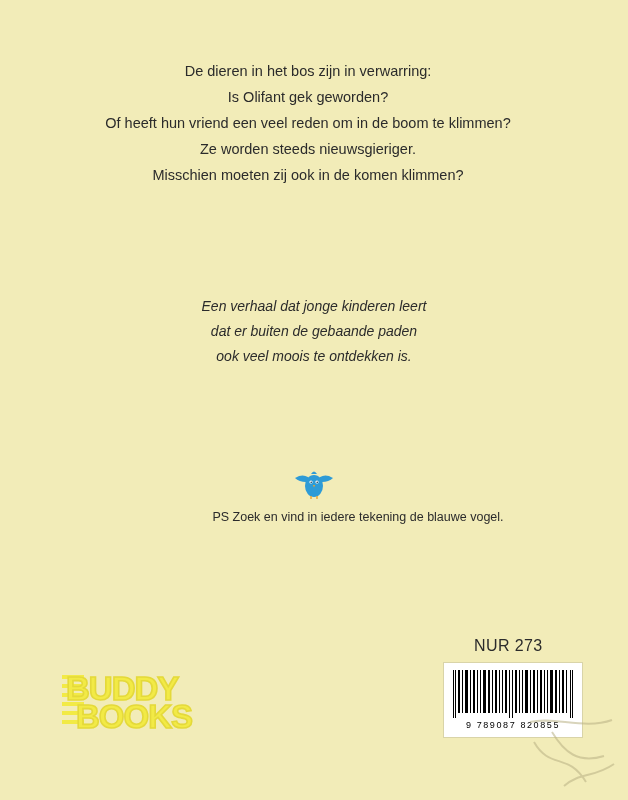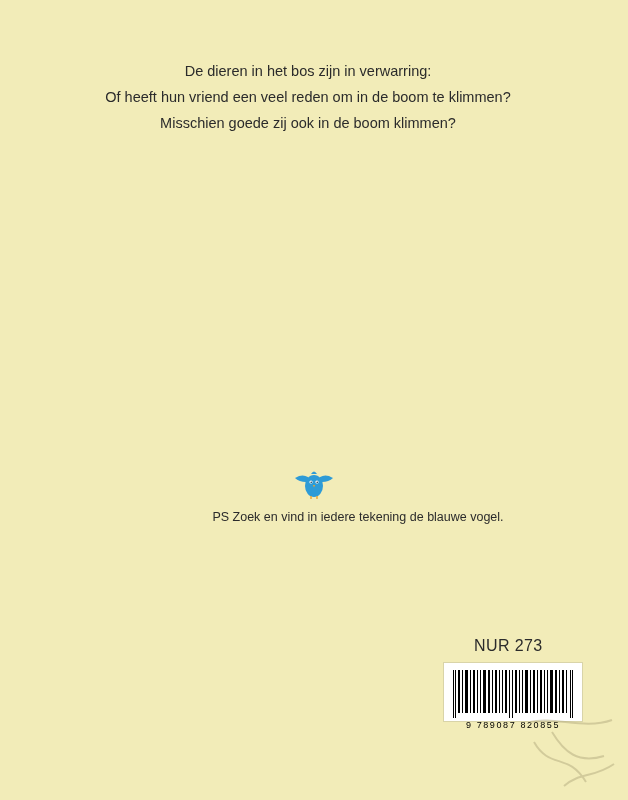--- a/index.html
+++ b/index.html
@@ -88,21 +88,21 @@
     font-size: 16px;
     letter-spacing: 0.4px;
   }
 
   
   .barcode-box {
     position: absolute;
     left: 443px;
     top: 662px;
     width: 140px;
-    height: 60px;
+    height: 76px;
     background: #ffffff;
     border: 1px solid #d9d4a8;
     box-sizing: border-box;
     padding: 7px 8px 3px 8px;
   }
   .barcode-bars {
     width: 124px;
     height: 48px;
     display: block;
   }
@@ -159,24 +159,31 @@
     opacity: 0.55;
   }
 </style>
 </head>
 <body>
 
 <div class="page">
 
   <div class="blurb">
     <span class="line">De dieren in het bos zijn in verwarring:</span>
+    <span class="line">Is Olifant gek geworden?</span>
     <span class="line">Of heeft hun vriend een veel reden om in de boom te klimmen?</span>
-    <span class="line">Misschien goede zij ook in de boom klimmen?</span>
-  </div>
-
+    <span class="line">Ze worden steeds nieuwsgieriger.</span>
+    <span class="line">Misschien moeten zij ook in de komen klimmen?</span>
+  </div>
+
+  <div class="subblurb">
+    <span class="line">Een verhaal dat jonge kinderen leert</span>
+    <span class="line">dat er buiten de gebaande paden</span>
+    <span class="line">ook veel moois te ontdekken is.</span>
+  </div>
 
   <div class="bird-wrap">
     <span class="bird">
       <svg viewBox="0 0 42 34" width="42" height="34" aria-hidden="true">
 
         <path d="M2 12 C10 7, 15 10, 19 15 C13 17, 6 16, 2 12 Z" fill="#2e9bd6"></path>
         <path d="M40 12 C32 7, 27 10, 23 15 C29 17, 36 16, 40 12 Z" fill="#2e9bd6"></path>
 
         <ellipse cx="21" cy="20" rx="9" ry="11" fill="#2e9bd6"></ellipse>
 
@@ -234,20 +241,32 @@
         <rect x="107" y="0" width="1" height="43"></rect>
         <rect x="110" y="0" width="2" height="43"></rect>
         <rect x="114" y="0" width="1" height="43"></rect>
         <rect x="118" y="0" width="1" height="48"></rect>
         <rect x="120" y="0" width="1" height="48"></rect>
       </g>
     </svg>
     <div class="barcode-number">9 789087 820855</div>
   </div>
 
+  <div class="logo">
+    <div class="logo-stripes">
+      <span></span>
+        <span></span>
+        <span></span>
+        <span></span>
+        <span></span>
+        <span></span>
+    </div>
+    <div class="logo-text logo-buddy">BUDDY</div>
+    <div class="logo-text logo-books">BOOKS</div>
+  </div>
 
   <svg class="watermark" viewBox="0 0 96 82">
     <g fill="none" stroke="#b9b184" stroke-width="2">
       <path d="M6 10 C30 4, 60 18, 88 8"></path>
       <path d="M10 30 C26 58, 44 40, 62 70"></path>
       <path d="M28 20 C40 40, 54 52, 80 44"></path>
       <path d="M40 74 C56 60, 70 66, 90 52"></path>
     </g>
   </svg>
 

